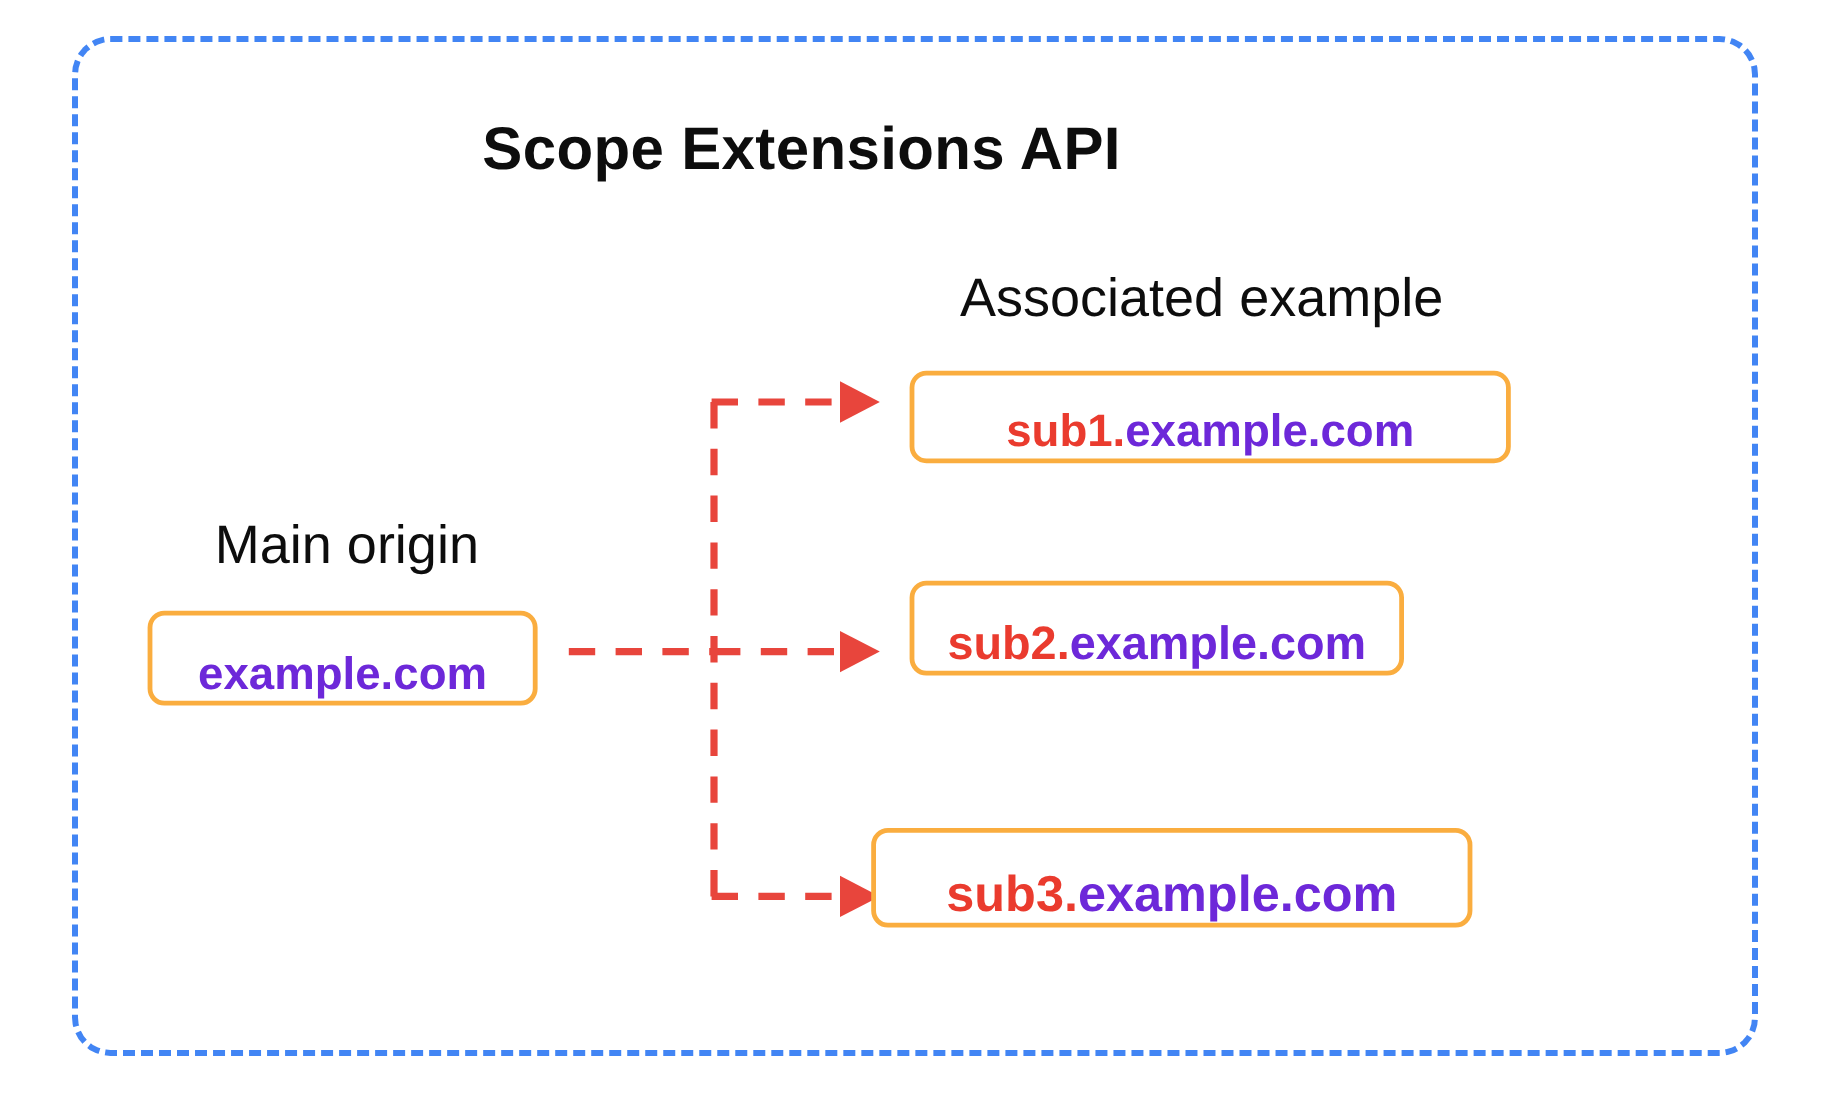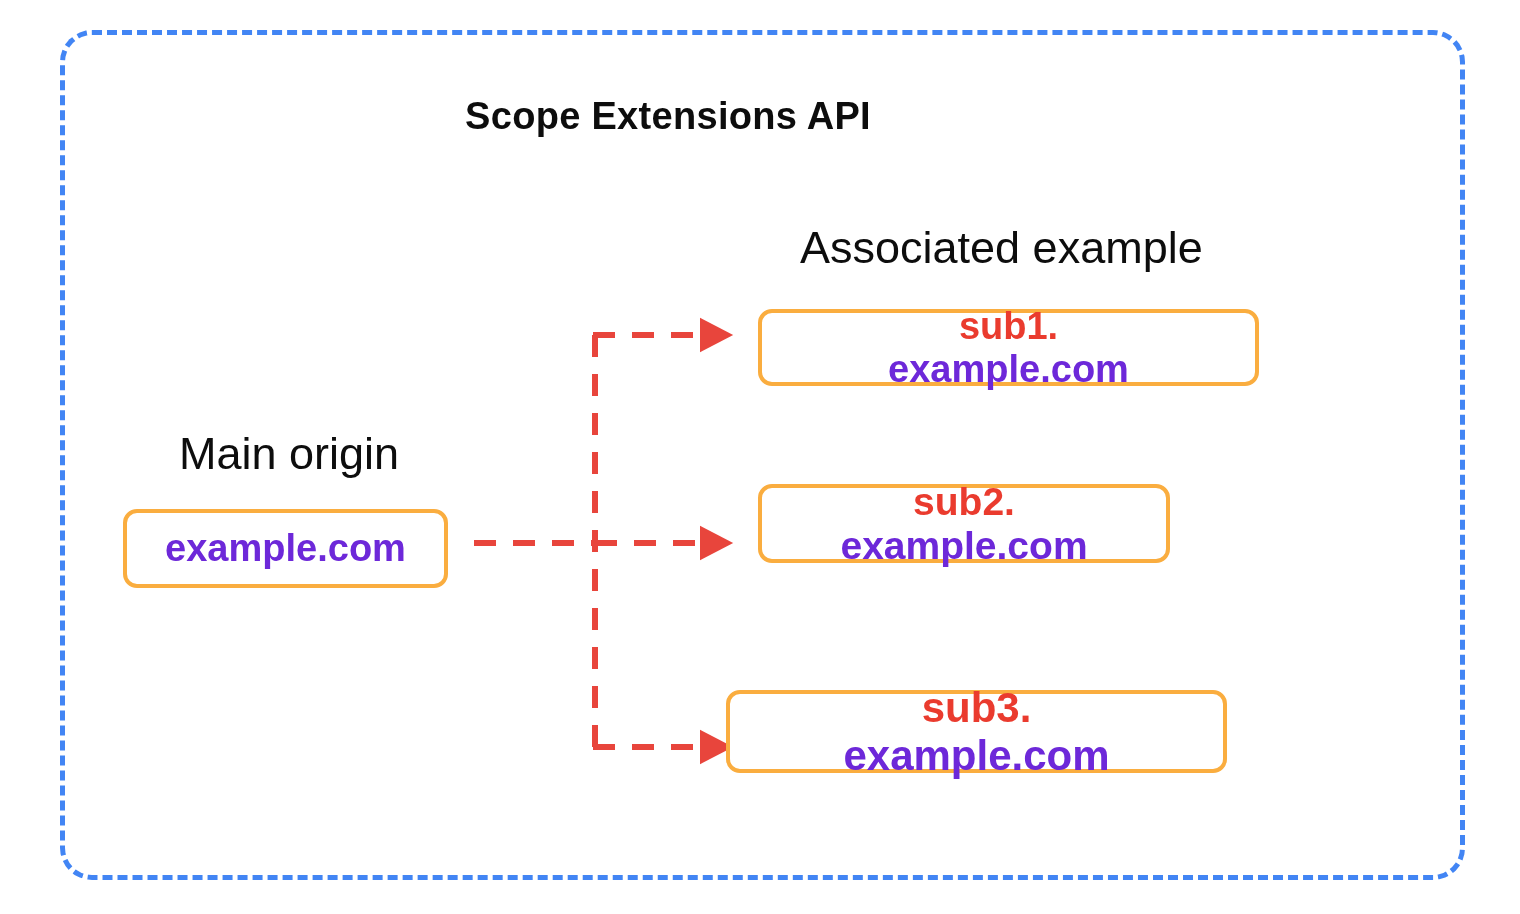--- a/index.html
+++ b/index.html
@@ -34,21 +34,21 @@
     background: transparent;
   }
 
   
   .diagram-title {
     position: absolute;
     left: 0;
     top: 95px;
     width: 1336px;
     text-align: center;
-    font-size: 38px;
+    font-size: 50px;
     font-weight: bold;
     color: #0d0d0d;
     letter-spacing: 0.3px;
     white-space: nowrap;
   }
 
   
   .section-label {
     position: absolute;
     font-size: 45px;
@@ -67,25 +67,24 @@
   }
 
   
   .origin-box {
     position: absolute;
     box-sizing: border-box;
     border: 4px solid #FAAD3F;
     border-radius: 14px;
     background: #ffffff;
     display: flex;
-    align-items: center;
+    align-items: flex-end;
     justify-content: center;
     font-weight: bold;
     white-space: nowrap;
-    flex-direction: column;
   }
   .origin-box .sub-part  { color: #EA3B2E; }
   .origin-box .base-part { color: #6d28d9; }
 
   .box-main {
     left: 123px;
     top: 509px;
     width: 325px;
     height: 79px;
     font-size: 38px;

